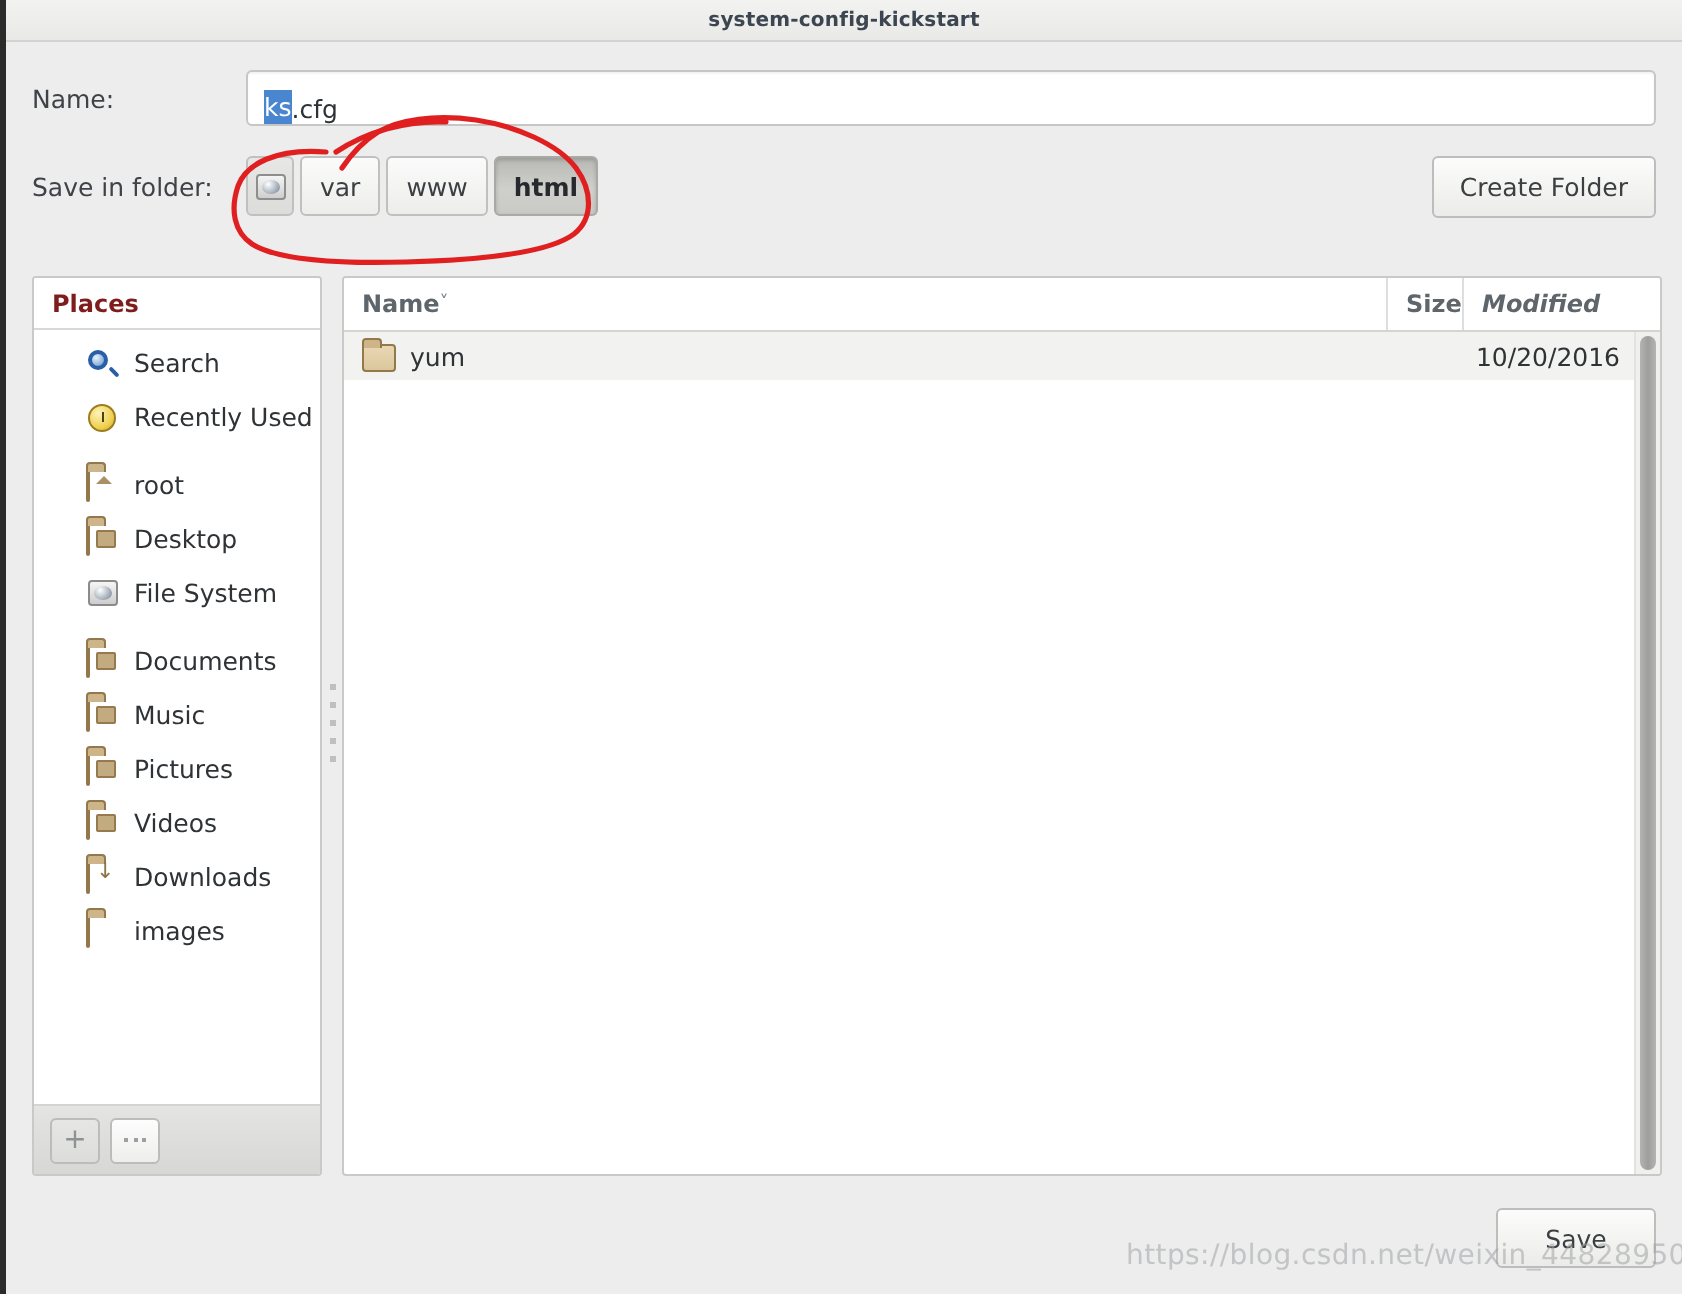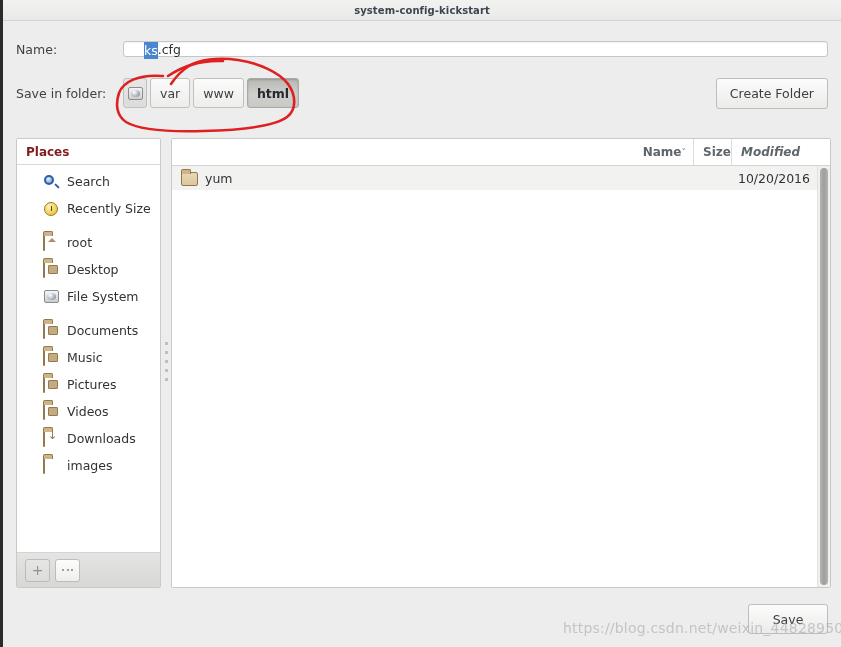--- a/index.html
+++ b/index.html
@@ -37,27 +37,27 @@
   .row { display: flex; align-items: center; }
   .row.name-row { height: 40px; }
   .row.folder-row { height: 48px; }
   .row-label {
     width: 107px;
     font-size: 12.5px;
     color: #3f4347;
   }
   .name-input {
     flex: 1;
-    height: 16px;
+    height: 28px;
     background: #ffffff;
     border: 1px solid #c6c6c4;
     border-radius: 3px;
     box-shadow: inset 0 1px 1px rgba(0,0,0,.05);
-    display: flex; align-items: flex-start;
-    padding: 0 20px;
+    display: flex; align-items: flex-end;
+    padding: 0 8px;
     font-size: 12.5px;
     color: #2e3234;
   }
   .name-input .sel {
     background: #4a86cf;
     color: #ffffff;
     padding: 1px 0;
   }
 
   
@@ -276,21 +276,21 @@
     background: #ffffff;
     font-size: 12px; font-weight: bold; color: #5f666b;
     flex: none;
   }
   .fl-head .col {
     display: flex; align-items: center;
     padding-left: 9px;
     border-right: 1px solid #dedede;
     cursor: default;
   }
-  .fl-head .col.name-col { flex: 1; justify-content: flex-end; padding-right: 7px; }
+  .fl-head .col.name-col { flex: 1; justify-content: flex-start; padding-right: 7px; }
   .fl-head .col.size-col { width: 38px; }
   .fl-head .col.mod-col { width: 98px; border-right: none; font-style: italic; }
   .chev {
     font-size: 9px; color: #7b8287; font-weight: normal;
   }
   .fl-rows { flex: 1; overflow: hidden; }
   .fl-row {
     height: 24px;
     display: flex; align-items: center;
     background: #f2f2f0;
@@ -398,21 +398,21 @@
           <span class="pico">
               <span class="mag"></span>
             </span>
           <span>Search</span>
         </div>
 
         <div class="place">
           <span class="pico">
               <span class="clock"></span>
             </span>
-          <span>Recently Size</span>
+          <span>Recently Used</span>
         </div>
 
         <div class="spacer-4"></div>
 
         <div class="place">
           <span class="pico"><span class="folder home"></span></span>
           <span>root</span>
         </div>
 
         <div class="place">

